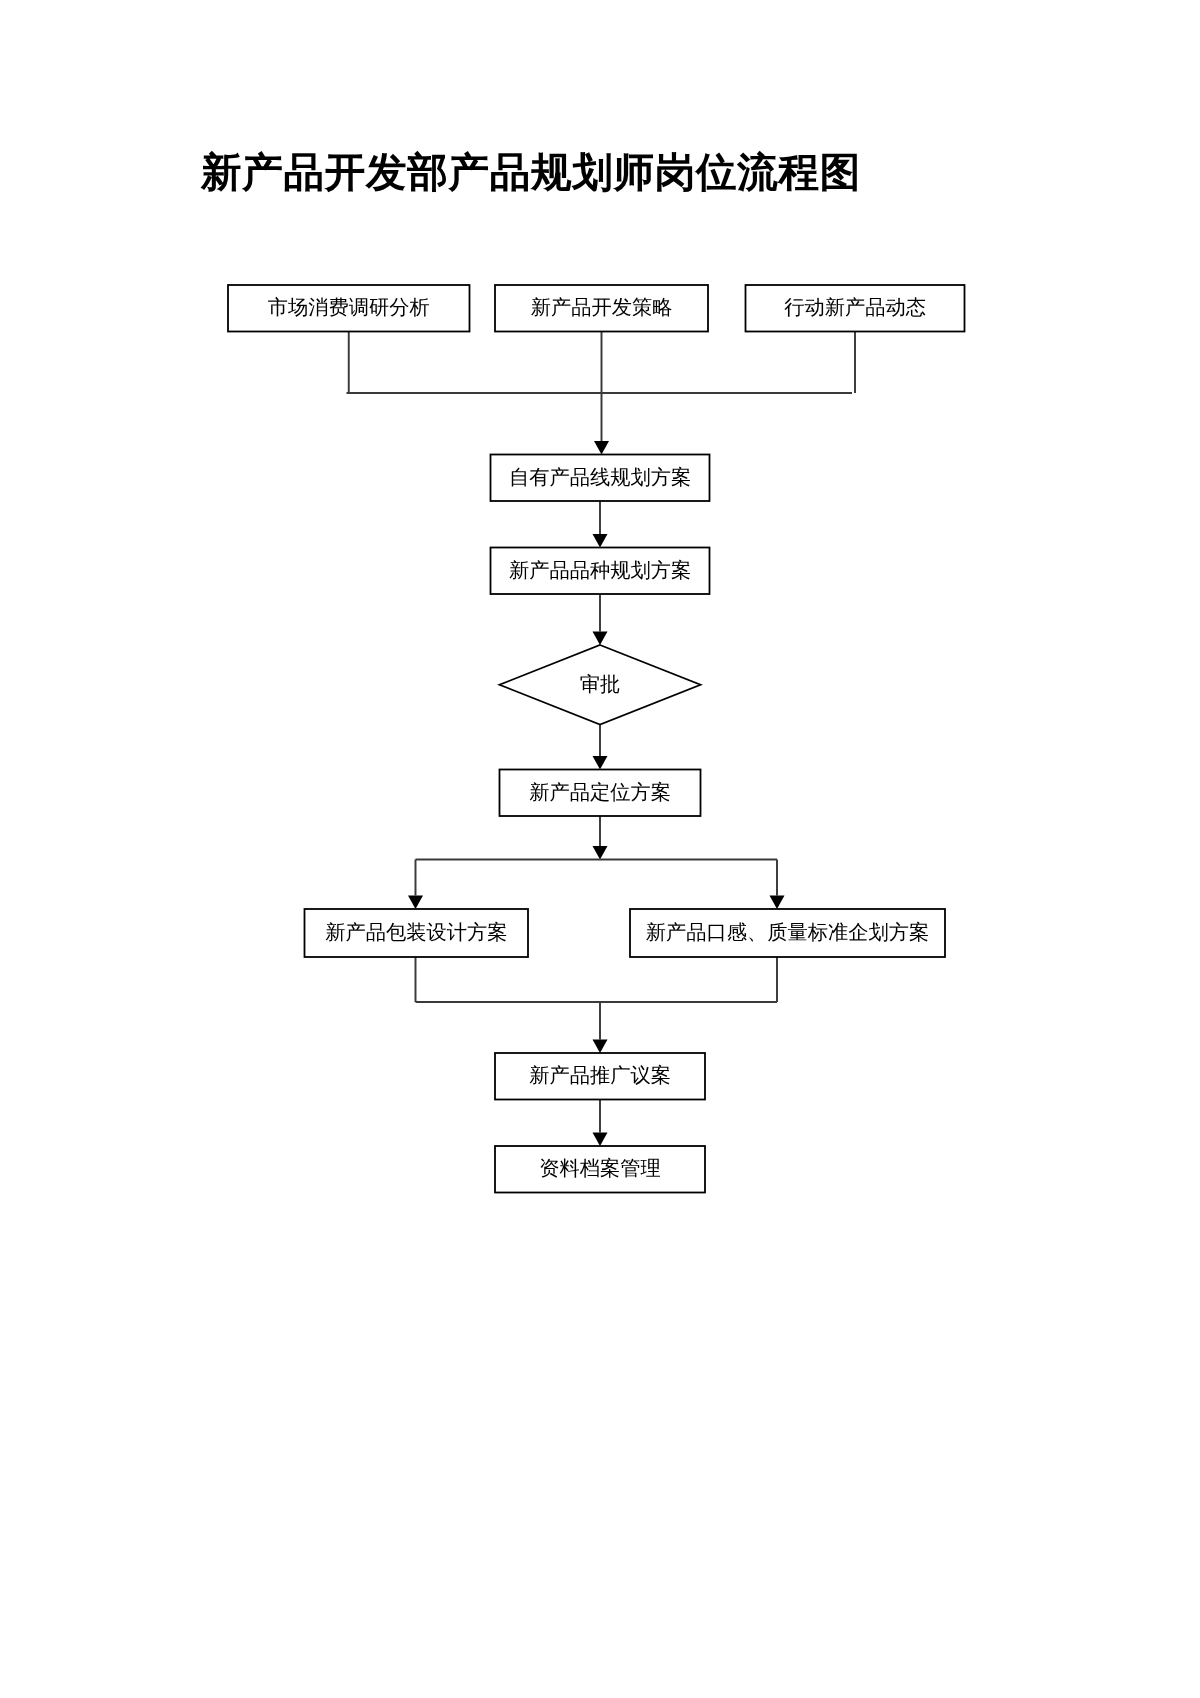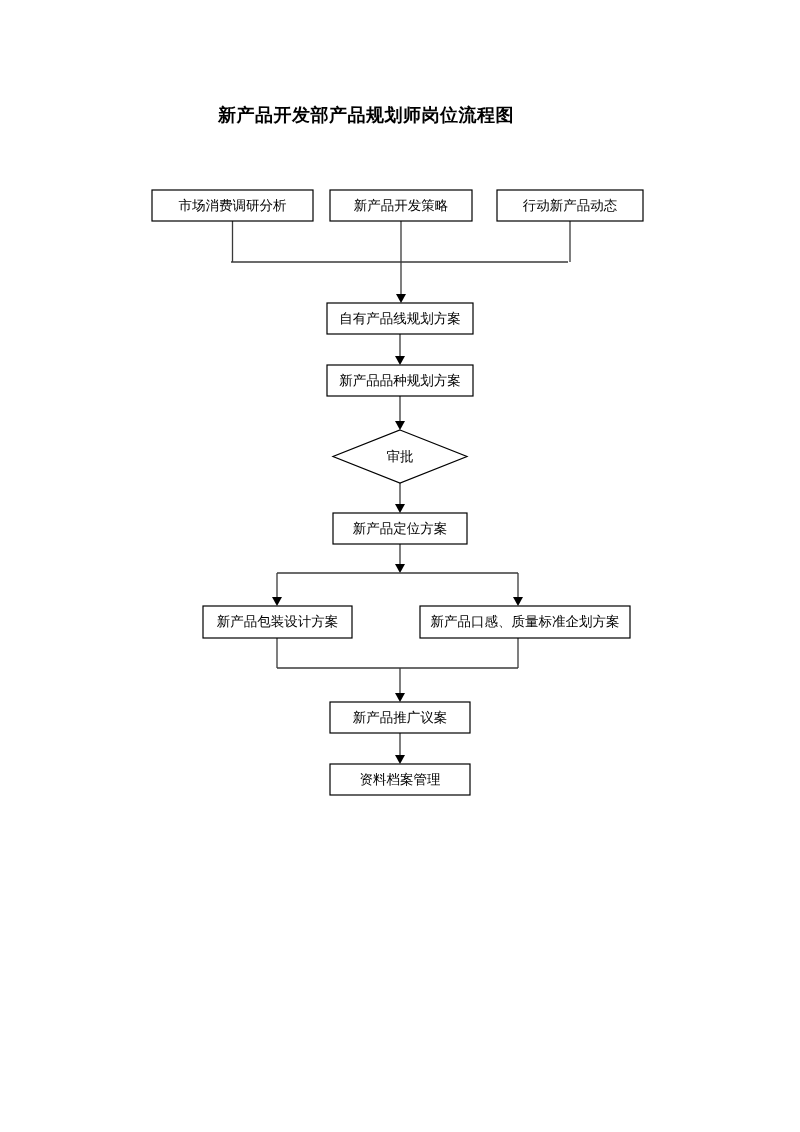--- a/index.html
+++ b/index.html
@@ -21,27 +21,26 @@
     width: 800px;
     height: 1132px;
     background: #ffffff;
   }
   #chart-title {
     position: absolute;
     left: 0;
     top: 100px;
     width: 708px;
     text-align: center;
-    font-size: 18px;
+    font-size: 27px;
     font-weight: bold;
     letter-spacing: 0.5px;
     font-family: "Liberation Sans", "DejaVu Sans", sans-serif;
     line-height: 30px;
     white-space: nowrap;
-    padding-left: 12px;
   }
   #flow-svg {
     position: absolute;
     left: 0;
     top: 0;
     width: 800px;
     height: 1132px;
   }
   .node-box {
     fill: #ffffff;

